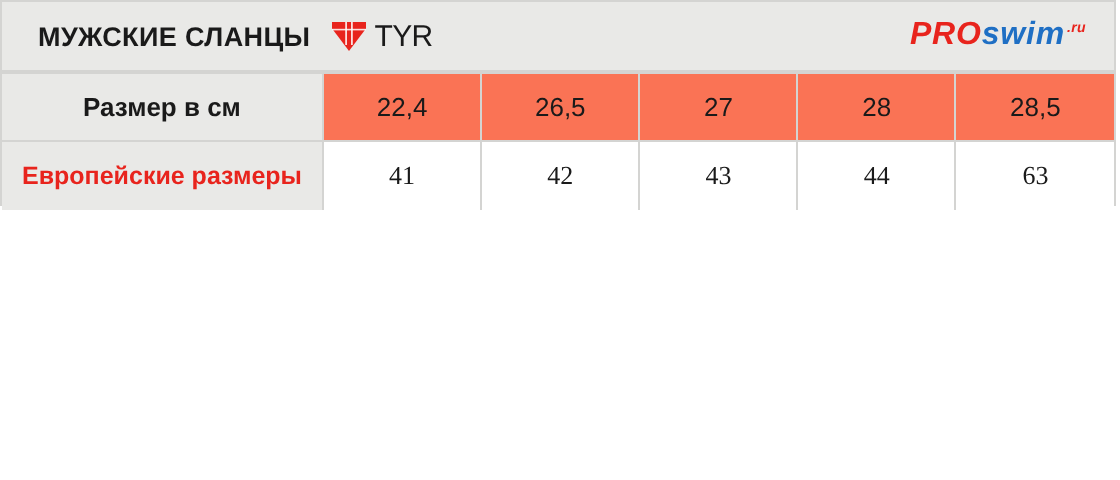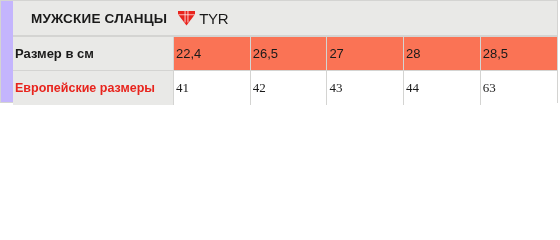--- a/index.html
+++ b/index.html
@@ -15,21 +15,20 @@
   }
 
   .size-chart {
     width: 558px;
     height: 103px;
     border: 1px solid #d4d4d2;
     box-sizing: border-box;
     display: flex;
     flex-direction: column;
     background: #c4b5fd;
-    padding-left: 12px;
   }
 
   
   .title-bar {
     height: 35px;
     flex: 0 0 35px;
     background: #e9e9e7;
     border-bottom: 1px solid #d4d4d2;
     display: flex;
     align-items: center;
@@ -96,20 +95,21 @@
   
   .chart-table {
     flex: 1 1 auto;
     width: 100%;
     border-collapse: collapse;
     table-layout: fixed;
   }
   .chart-table tr { height: 34px; }
   .chart-table td {
     border: 1px solid #d4d4d2;
+    text-align: center;
     vertical-align: middle;
     font-size: 13px;
     color: #1a1a1a;
     padding: 0 2px;
   }
   .chart-table td:first-child { border-left: none; }
   .chart-table td:last-child { border-right: none; }
   .chart-table tr:last-child td { border-bottom: none; }
 
   .row-label {
@@ -146,20 +146,25 @@
           <rect x="6.6" y="1" width="0.9" height="11.5" fill="#ffffff" opacity="0.85"></rect>
           <rect x="9.5" y="1" width="0.9" height="11.5" fill="#ffffff" opacity="0.85"></rect>
           <rect x="0" y="4.4" width="17" height="0.8" fill="#ffffff" opacity="0.85"></rect>
         </svg>
       </span>
       <span class="brand-name">TYR</span>
     </span>
 
     <span class="spacer"></span>
 
+    <span class="site-logo">
+      <span class="site-logo-pro">PRO</span>
+      <span class="site-logo-swim">swim</span>
+      <span class="site-logo-tld">.ru</span>
+    </span>
   </div>
 
   <table class="chart-table">
     <tbody>
       <tr>
         <td class="row-label">Размер в см</td>
         <td class="cell-highlight">22,4</td>
         <td class="cell-highlight">26,5</td>
         <td class="cell-highlight">27</td>
         <td class="cell-highlight">28</td>

